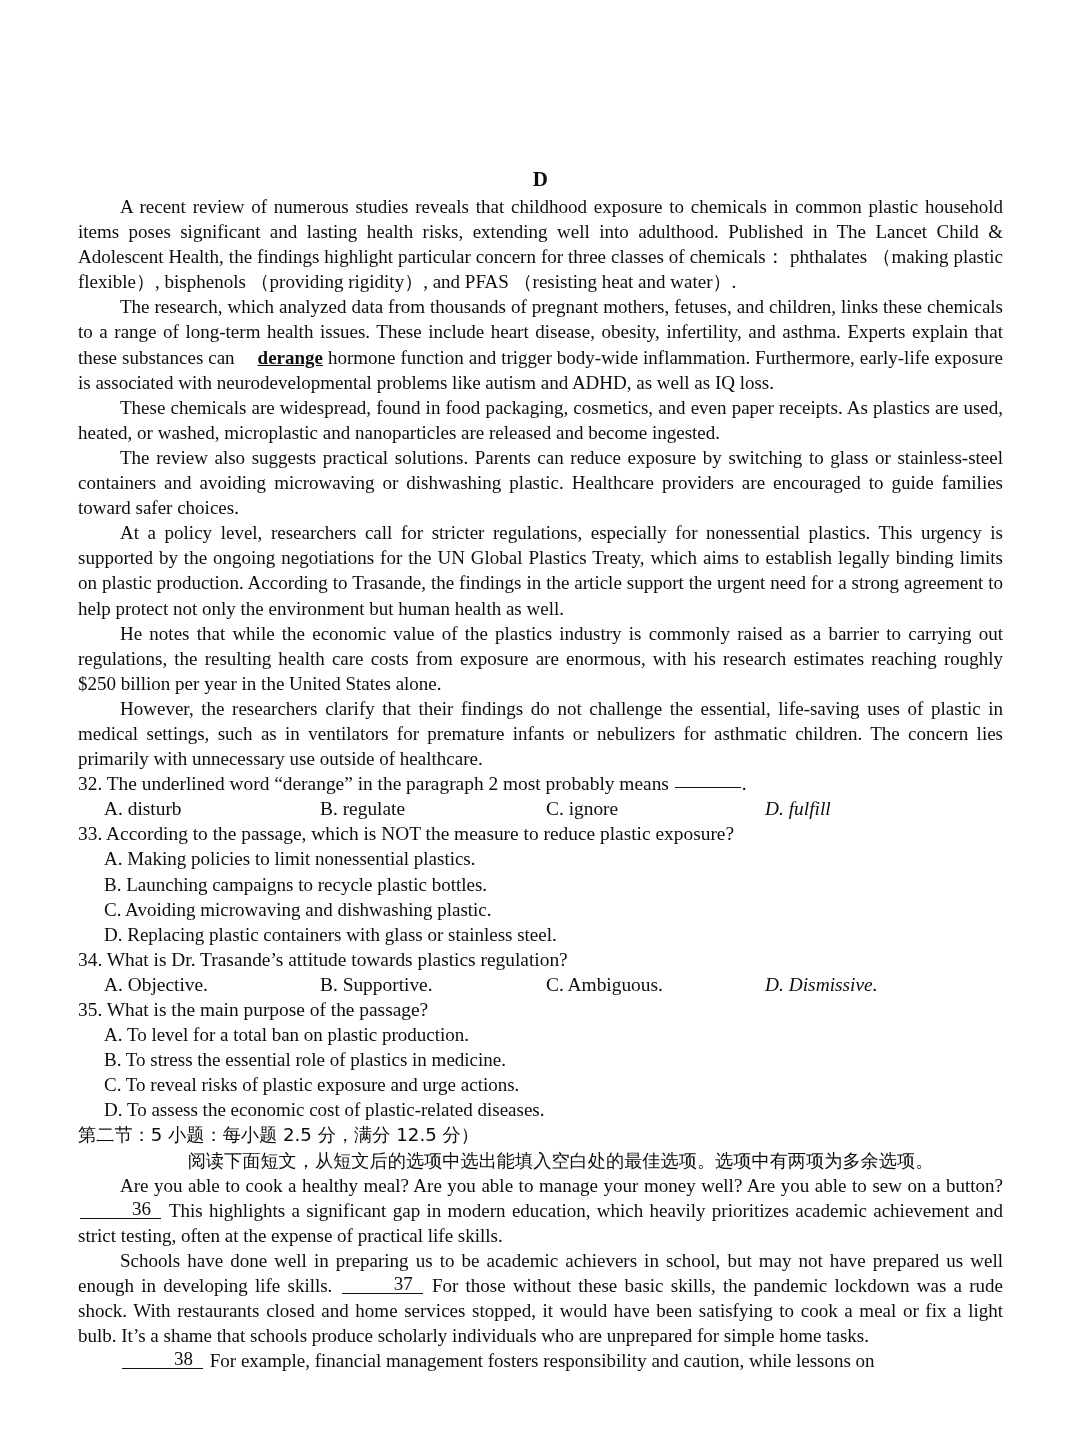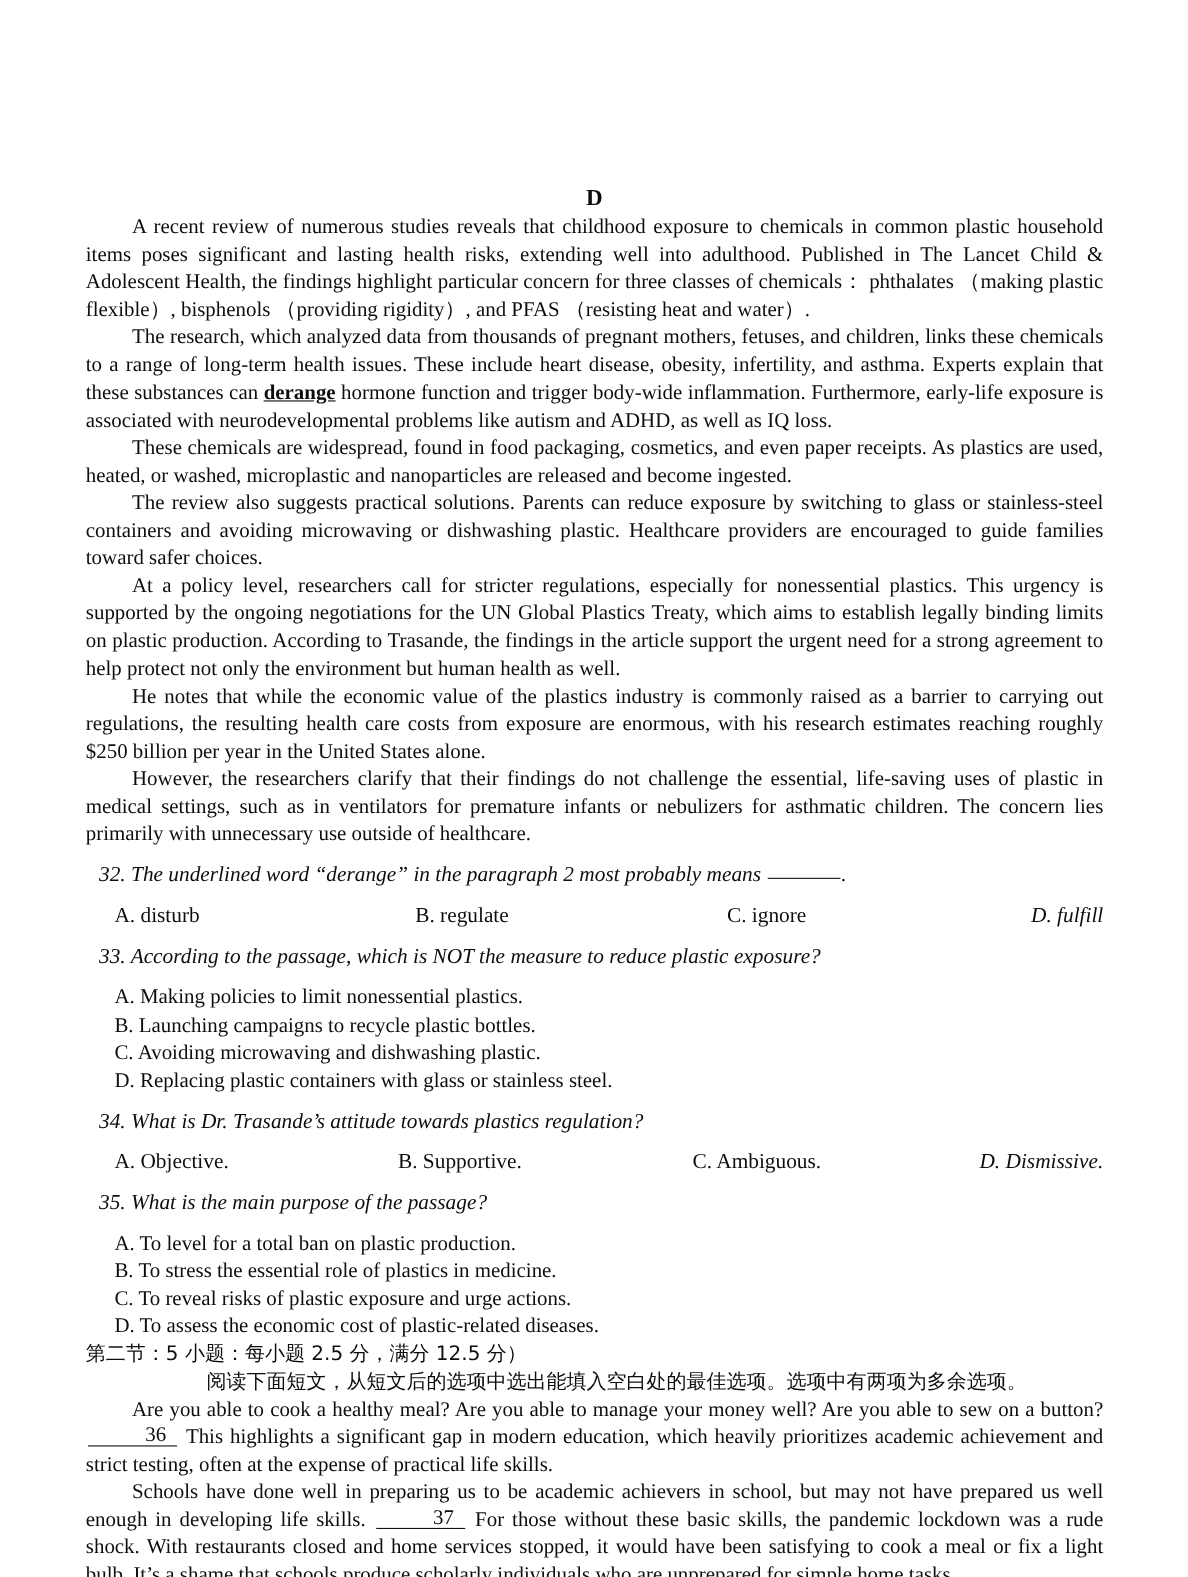--- a/index.html
+++ b/index.html
@@ -46,34 +46,32 @@
     margin: 0;
     font-size: 19px;
     line-height: 25.1px;
     text-align: justify;
     text-justify: inter-word;
     text-indent: 42px;
     hyphens: none;
   }
 
   .q-line {
-    margin: 12px;
+    margin: 0;
     font-size: 19.4px;
     line-height: 25.1px;
     text-align: left;
     text-indent: 0;
-    font-style: italic;
   }
 
   .opt-row {
     display: flex;
     font-size: 19.4px;
     line-height: 25.1px;
     margin: 0;
-    justify-content: space-between;
   }
   .opt-row .opt {
     flex: 0 0 auto;
   }
   .opt-row .opt.a { width: 242px; padding-left: 26px; box-sizing: border-box; }
   .opt-row .opt.b { width: 226px; }
   .opt-row .opt.c { width: 219px; }
   .opt-row .opt.d { width: auto; font-style: italic; }
 
   .opt-stack {
@@ -92,20 +90,21 @@
   }
   .cn.indent2 {
     text-indent: 40px;
     text-align: center;
   }
 
   b.derange {
     font-weight: bold;
     text-decoration: underline;
     text-underline-offset: 1px;
+    margin-left: 18px;
   }
 
   .blank-rule {
     display: inline-block;
     width: 66px;
     border-bottom: 1.6px solid #111;
     vertical-align: 2px;
     margin: 0 1px;
   }
 

